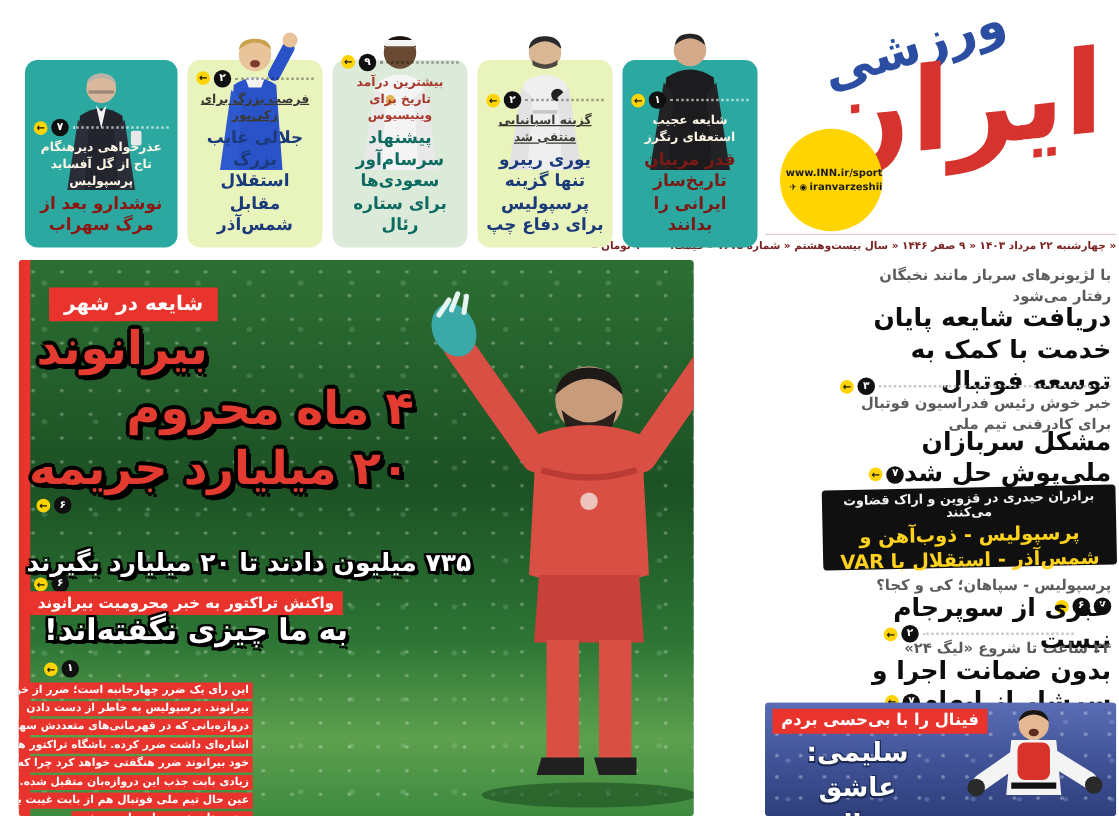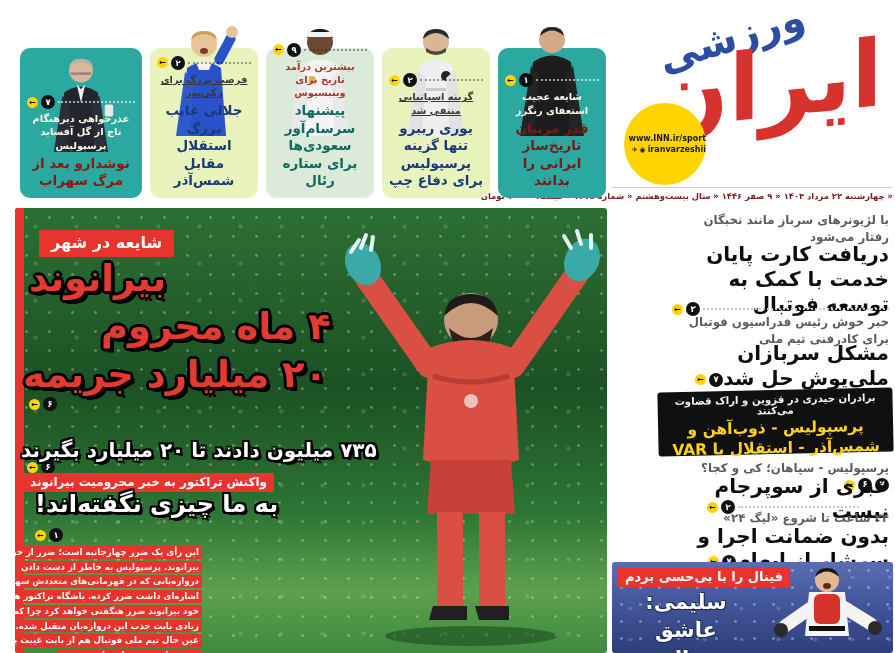--- a/index.html
+++ b/index.html
@@ -53,21 +53,21 @@
   .chead { font-size:13.5px; font-weight:bold; line-height:1.3; text-align:center;
     position:relative; z-index:2; }
   .c1 .ckick, .c5 .ckick { color:#fdf6e7; }
   .c2 .ckick, .c4 .ckick { color:#3a3a34;text-decoration:underline; }
   .c3 .ckick { color:#a8382c; }
   .c1 .chead { color:#8e1612; } .c5 .chead { color:#7a1a16; }
   .c2 .chead, .c4 .chead { color:#1b3a7a; }
   .c3 .chead { color:#0d6b60; }
 
   
-  .photo { position:absolute; left:15px; top:208px; width:592px; height:445px;
+  .photo { position:absolute; left:15px; top:208px; width:540px; height:445px;
     border-radius:3px; overflow:hidden; background-color:#1e5a28;
     background-image:
       radial-gradient(rgba(255,255,255,.30) 1px, transparent 2px),
       radial-gradient(rgba(214,255,214,.16) 1.6px, transparent 2.8px),
       linear-gradient(180deg,#2d6f33 0%, #1c5124 40%, #2c7434 68%, #5da04e 86%, #3e8a3f 100%);
     background-size:23px 19px, 41px 37px, 100% 100%; }
   .redbar { position:absolute; left:0; top:0; width:9px; height:100%; background:#e8342c; }
 
   .flag { position:absolute; left:24px; top:22px; background:#e8342c; color:#fff;
     font-size:16px; font-weight:bold; padding:3px 12px 5px; }
@@ -306,21 +306,21 @@
       <span class="bline">خود بیرانوند ضرر هنگفتی خواهد کرد چرا که هزینه</span>
       <span class="bline">زیادی بابت جذب این دروازه‌بان متقبل شده. در</span>
       <span class="bline">عین حال تیم ملی فوتبال هم از بابت غیبت یکی از</span>
       <span class="bline">ستون‌های خود دچار زیان می‌شود</span>
     </div>
   </section>
 
   <aside class="rightcol">
 
     <div class="rk k1">با لژیونرهای سرباز مانند نخبگان رفتار می‌شود</div>
-    <h2 class="rh h1">دریافت کارت پایان خدمت با کمک به توسعه فوتبال</h2>
+    <h2 class="rh h1">دریافت شایعه پایان خدمت با کمک به توسعه فوتبال</h2>
     <div class="mrule mr1">
       <span class="mline"></span>
       <span class="pdot">۳</span>
       <span class="ydot">←</span>
     </div>
 
     <div class="rk k2">خبر خوش رئیس فدراسیون فوتبال برای کادرفنی تیم ملی</div>
     <h2 class="rh h2"><span>مشکل سربازان ملی‌پوش حل شد</span><span class="inlinemk">
           <span class="ydot">←</span>
           <span class="pdot">۷</span>

